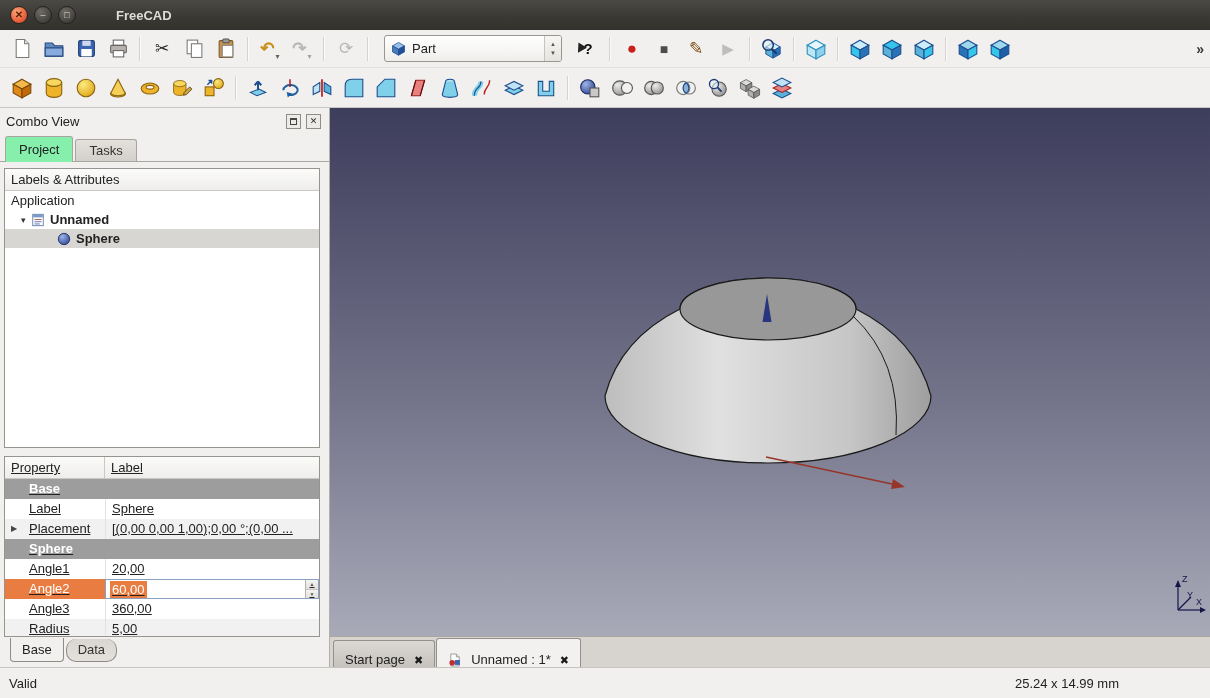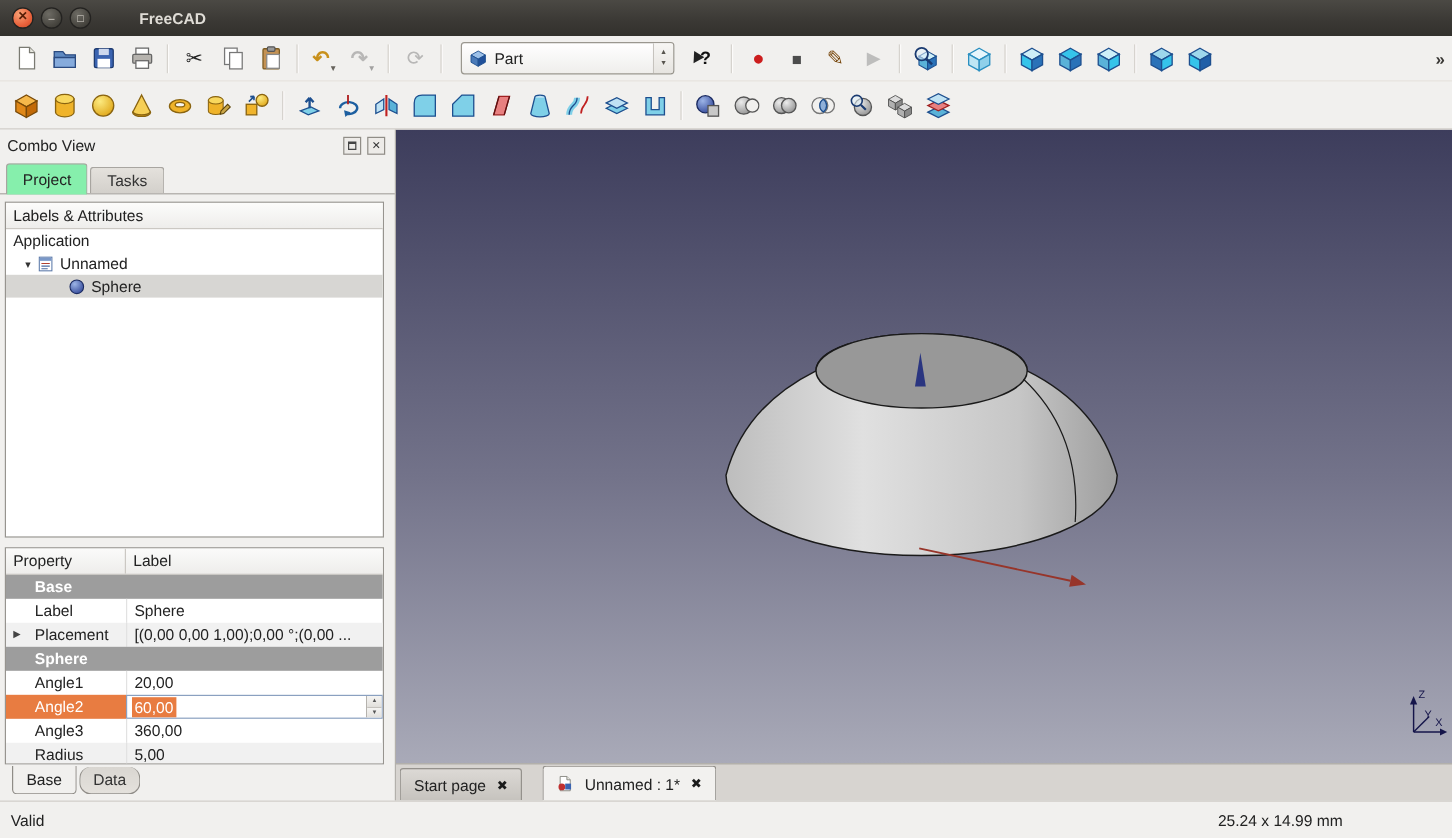--- a/index.html
+++ b/index.html
@@ -62,27 +62,27 @@
   .ptab.active { height:26px; background:#86efac; position:relative; top:1px; }
   .ptab.inactive { height:22px; background:linear-gradient(#e4e1dc,#d3d0cb); color:#333; }
 
   .treebox { margin:6px 9px 0 4px; border:1px solid #97948f; background:#fff; height:280px;
     display:flex; flex-direction:column; overflow:hidden; }
   .box-head { background:linear-gradient(#fcfcfb,#eeedeb); border-bottom:1px solid #cbc8c3;
     padding:3px 6px; flex:none; }
   .trow { height:19px; display:flex; align-items:center; position:relative; }
   .trow .exp { width:10px; font-size:9px; color:#333; margin-left:5px; }
   .trow.sel { background:#d7d6d3; }
-  .bold { font-weight:normal; }
+  .bold { font-weight:bold; }
   .ticon { width:14px; height:14px; margin-right:5px; flex:none; }
 
   .vsplit { height:8px; flex:none; }
 
   .propbox { margin:0 9px 0 4px; border:1px solid #97948f; background:#fff; flex:1;
-    display:flex; flex-direction:column; overflow:hidden; }
+    display:flex; flex-direction:column; overflow:hidden;text-decoration:underline; }
   .prop-head { display:flex; height:22px; background:linear-gradient(#fbfbfa,#eeedeb);
     border-bottom:1px solid #cbc8c3; flex:none; }
   .prop-head .c1 { width:100px; padding:3px 6px; border-right:1px solid #cbc8c3; }
   .prop-head .c2 { flex:1; padding:3px 6px; }
   .prow { display:flex; height:20px; align-items:stretch; flex:none; }
   .prow .c1 { width:100px; padding:2px 4px 0 24px; position:relative; }
   .prow .c2 { flex:1; padding:2px 4px 0 6px; border-left:1px solid #e2e2e2;
     white-space:nowrap; overflow:hidden; }
   .prow.alt { background:#f1f1f1; }
   .pgroup { height:20px; background:#9d9d9d; color:#fff; font-weight:bold;
@@ -101,22 +101,22 @@
   .btab { padding:3px 11px 4px; border:1px solid #8f8c87; border-top:none;
     border-radius:0 0 4px 4px; }
   .btab.active { background:#f1f0ee; position:relative; top:-1px; padding-top:4px; }
   .btab.inactive { background:linear-gradient(#d9d6d1,#e4e1dc); color:#333; margin-left:2px;border-radius:10px; }
 
   
   .viewport { flex:1; position:relative; overflow:hidden; }
   .scene { position:absolute; left:0; top:0; }
   .doctabs { position:absolute; left:0; right:0; bottom:0; height:31px; background:#d7d4d0;
     border-top:1px solid #a9a6a1; display:flex; align-items:flex-end; padding-left:3px; }
-  .dtab { display:flex; align-items:center; gap:9px; padding:0 11px; height:27px;
-    border:1px solid #94918c; border-bottom:none; border-radius:3px 3px 0 0; margin-right:17px;
+  .dtab { display:flex; align-items:flex-end; gap:9px; padding:0 11px; height:27px;
+    border:1px solid #94918c; border-bottom:none; border-radius:3px 3px 0 0; margin-right:1px;
     background:linear-gradient(#dcd9d5,#c6c3be); color:#222; }
   .dtab.active { background:#f2f1ef; height:29px; }
   .dclose { font-size:11px; color:#1a1a1a; }
 
   
   .statusbar { height:31px; border-top:1px solid #c8c5c0; background:#f1f0ee;
     display:flex; align-items:center; padding:0 9px; }
   .dims { margin-left:auto; margin-right:82px; color:#222; }
 </style>
 </head>

